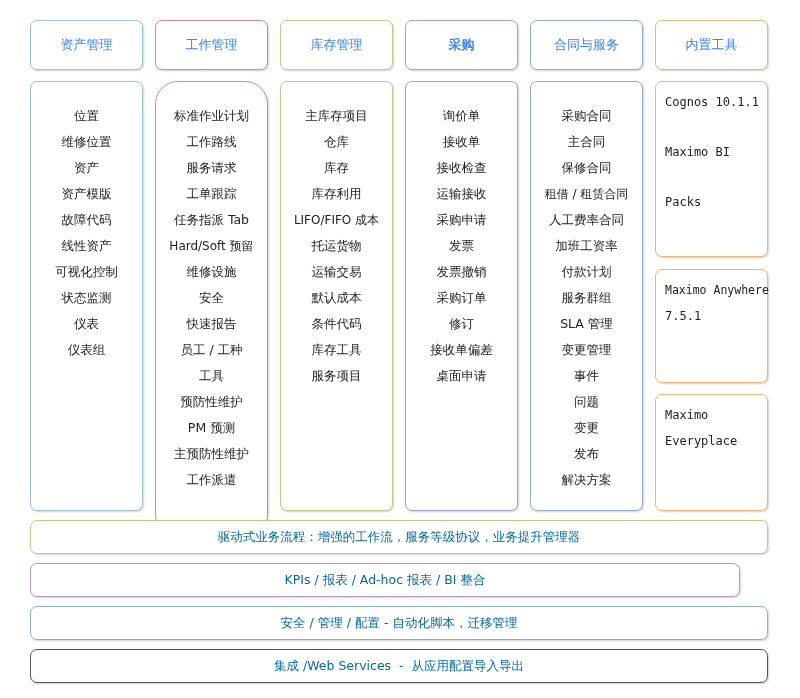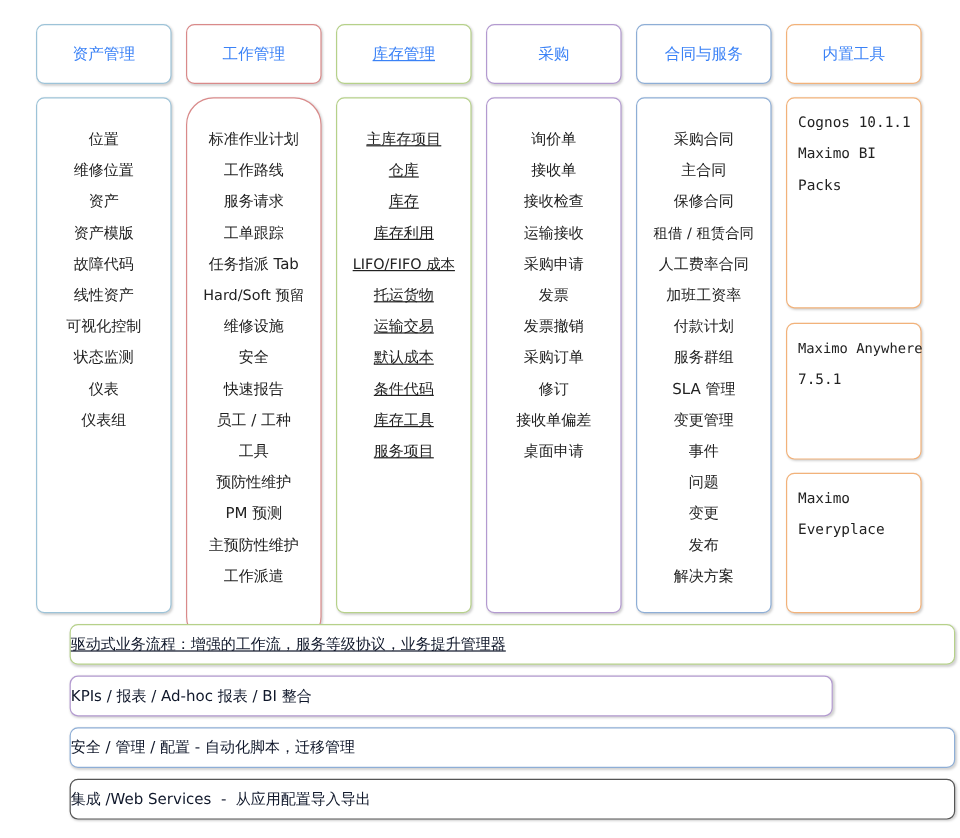--- a/index.html
+++ b/index.html
@@ -28,44 +28,44 @@
     .tool {
       padding: 10px 0 0 9px;
       display: flex; flex-direction: column;
     }
     .tool .item {
       height: 26px; line-height: 20px;
       font-size: 12px; color: #222; white-space: nowrap;
       font-family: "DejaVu Sans Mono", "Liberation Mono", monospace;
     }
     .bar {
-      display: flex; align-items: center; 
-      font-size: 12.5px; color: #0f172a; white-space: nowrap; margin-left: 28px;
+      display: flex; align-items: center; justify-content: center;
+      font-size: 12.5px; color: #0369a1; white-space: nowrap;
     }
     .c-blue-lt { border-color: #9dc3d8; }
     .c-red { border-color: #d98a8a; }
-    .c-green { border-color: #b6d18a; text-decoration: underline; }
+    .c-green { border-color: #b6d18a; }
     .c-purple { border-color: #b39ad0; }
     .c-blue { border-color: #8eaed6; }
     .c-orange { border-color: #f2b27a; }
     .c-dark { border-color: #555555; }
   </style>
 </head>
 <body>
 
 <div class="box hdr c-blue-lt" style="left:30px;top:20px;width:113px;height:50px;">
     <span>资产管理</span>
   </div>
 <div class="box hdr c-red" style="left:155px;top:20px;width:113px;height:50px;">
     <span>工作管理</span>
   </div>
 <div class="box hdr c-green" style="left:280px;top:20px;width:113px;height:50px;">
     <span>库存管理</span>
   </div>
-<div class="box hdr c-purple" style="left:405px;top:20px;width:113px;height:50px;">
+<div class="box hdr c-purple" style="left:405px;top:20px;width:113px;height:50px;font-weight:bold;">
     <span>采购</span>
   </div>
 <div class="box hdr c-blue" style="left:530px;top:20px;width:113px;height:50px;">
     <span>合同与服务</span>
   </div>
 <div class="box hdr c-orange" style="left:655px;top:20px;width:113px;height:50px;">
     <span>内置工具</span>
   </div>
 
 <div class="box list c-blue-lt" style="left:30px;top:81px;width:113px;height:430px;">
@@ -138,38 +138,38 @@
   <div class="item">服务群组</div>
   <div class="item">SLA 管理</div>
   <div class="item">变更管理</div>
   <div class="item">事件</div>
   <div class="item">问题</div>
   <div class="item">变更</div>
   <div class="item">发布</div>
   <div class="item">解决方案</div>
 </div>
 
-<div class="box tool c-orange" style="left:655px;top:81px;width:113px;height:176px;">
+<div class="box tool c-orange" style="left:655px;top:81px;width:113px;height:176px;gap:24px;">
   <div class="item">Cognos 10.1.1</div>
   <div class="item">Maximo BI</div>
   <div class="item">Packs</div>
 </div>
 <div class="box tool c-orange" style="left:655px;top:269px;width:113px;height:114px;">
   <div class="item" style="font-size:11.5px;">Maximo Anywhere</div>
   <div class="item">7.5.1</div>
 </div>
 <div class="box tool c-orange" style="left:655px;top:394px;width:113px;height:117px;">
   <div class="item">Maximo</div>
   <div class="item">Everyplace</div>
 </div>
 
 <div class="box bar c-green" style="left:30px;top:520px;width:738px;height:34px;">
     <span>驱动式业务流程：增强的工作流，服务等级协议，业务提升管理器</span>
   </div>
-<div class="box bar c-purple" style="left:30px;top:563px;width:636px;height:34px;">
+<div class="box bar c-purple" style="left:30px;top:563px;width:710px;height:34px;">
     <span>KPIs / 报表 / Ad-hoc 报表 / BI 整合</span>
   </div>
 <div class="box bar c-blue" style="left:30px;top:606px;width:738px;height:34px;">
     <span>安全 / 管理 / 配置 - 自动化脚本，迁移管理</span>
   </div>
 <div class="box bar c-dark" style="left:30px;top:649px;width:738px;height:34px;">
     <span style="white-space:pre;">集成 /Web Services  -  从应用配置导入导出</span>
   </div>
 
 </body></html>

